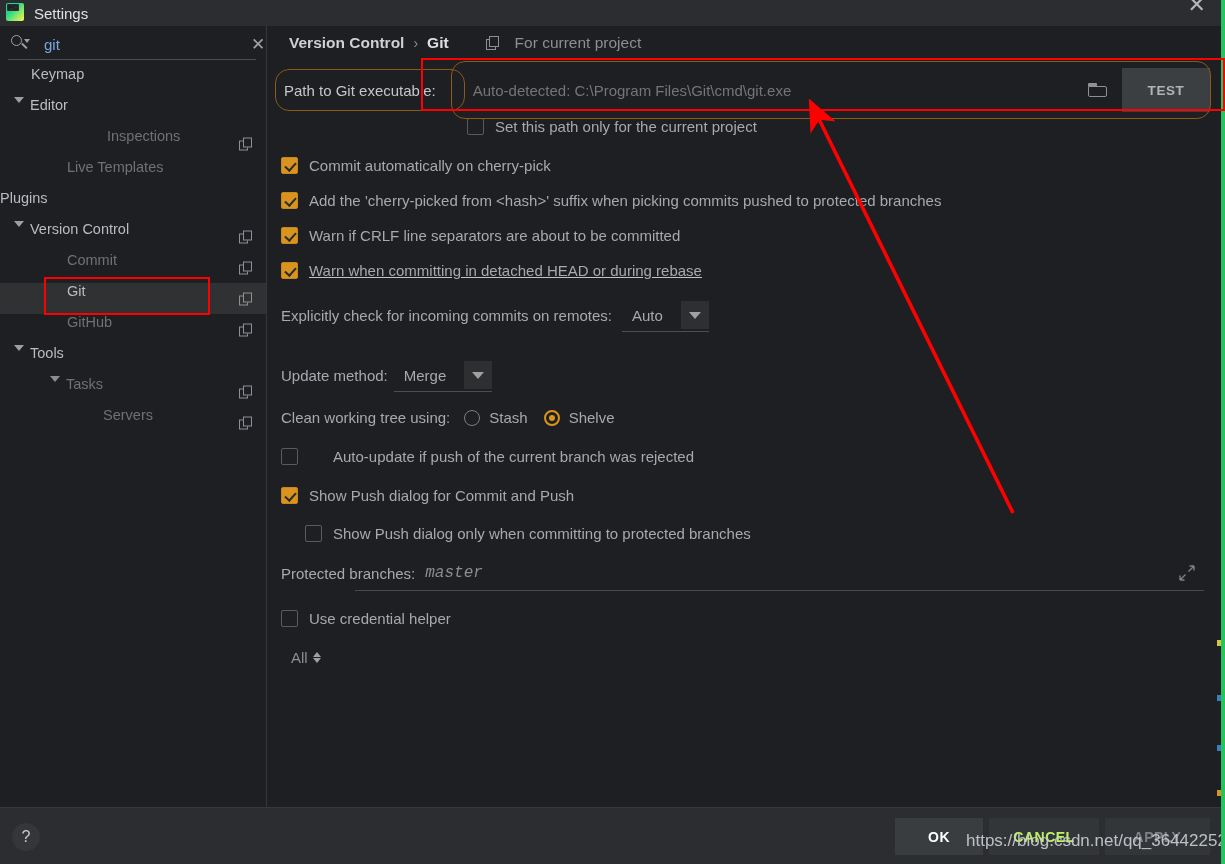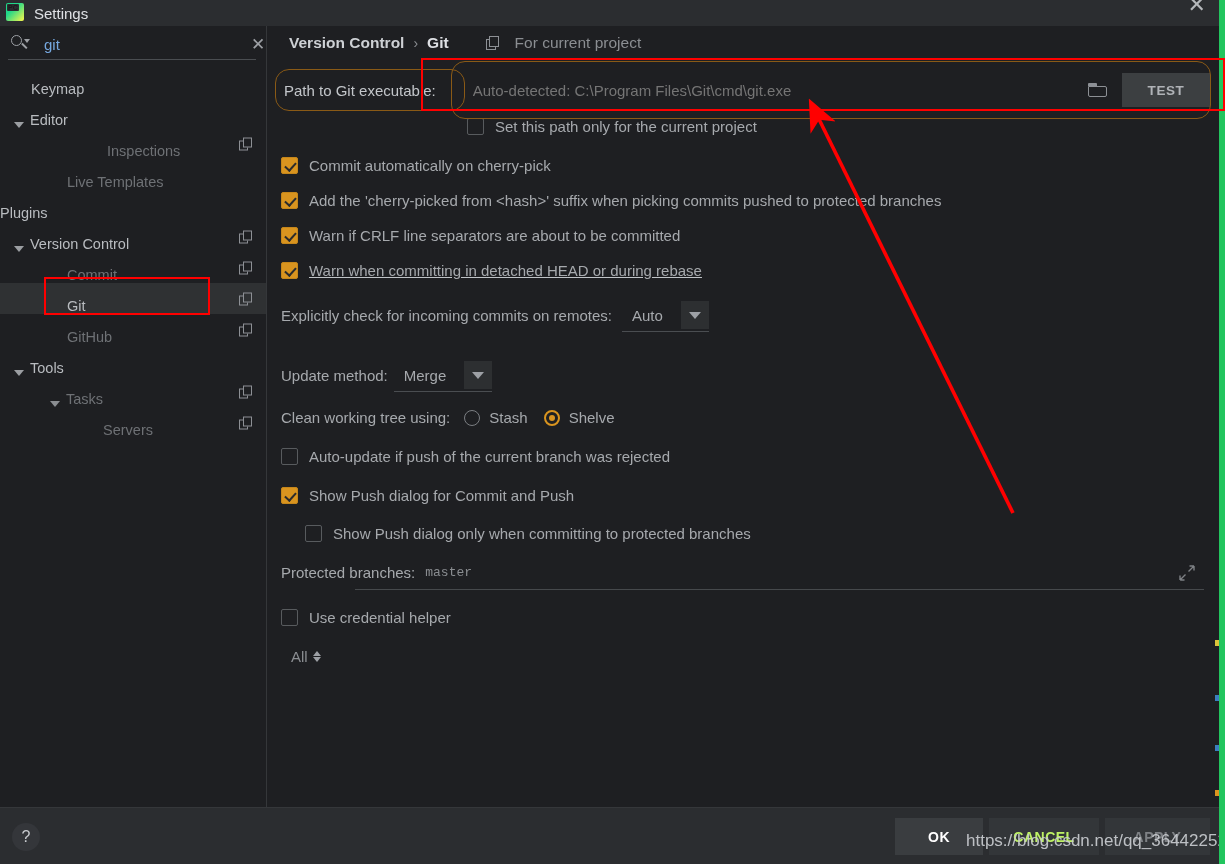--- a/index.html
+++ b/index.html
@@ -9,21 +9,21 @@
     font-family:"Liberation Sans", sans-serif;
     color:#bfc3c7;
     font-size:14.5px;
     position:relative;
   }
 
   
   #window {
     position:absolute; left:0; top:0; width:1225px; height:864px;
     background:#2b2d30;
-    border-right:6px solid #22c55e;
+    border-right:4px solid #22c55e;
     overflow:hidden;
   }
   .titlebar {
     position:absolute; left:0; top:0; width:1222px; height:26px;
     background:#2b2d30;
     display:flex; align-items:center;
   }
   .app-icon {
     width:18px; height:18px; margin-left:6px; margin-top:-2px;
     background:linear-gradient(135deg,#21d789 0%,#21d789 35%,#fcf84a 100%);
@@ -74,21 +74,21 @@
   .search-clear {
     color:#9da0a5; font-size:17px; cursor:pointer; padding:0 8px;
     font-family:"DejaVu Sans",sans-serif;
   }
   .search-underline {
     position:absolute; left:8px; right:10px; bottom:2px; height:1px; background:#4a4d51;
   }
 
   .tree { margin-top:4px; position:relative;}
   .tree-row {
-    height:31px; display:flex; align-items:flex-end; position:relative;
+    height:31px; display:flex; align-items:flex-start; position:relative;
     padding-right:10px; cursor:pointer; color:#b9bcc0;
   }
   .tree-row.selected { background:#2f3133; }
   .tree-row.dim { color:#6e7175; }
   .tree-row .arrow {
     width:0;height:0;flex:none;
     border-left:5.5px solid transparent;border-right:5.5px solid transparent;
     border-top:6.5px solid #9b9ea2; margin-right:6px;
   }
   .tree-row .arrow.small{
@@ -136,21 +136,21 @@
   }
   .path-input {
     flex:1; height:38px; background:transparent; border:none; outline:none;
     color:#83868b; font-size:15px; padding-left:16px;
     font-family:"Liberation Sans",sans-serif;
   }
   .folder-ic { width:22px;height:17px; position:relative; margin:0 12px; flex:none; cursor:pointer;}
   .folder-ic .tab{position:absolute;left:0;top:1px;width:9px;height:3px;background:#8d9095;border-radius:1px 1px 0 0;}
   .folder-ic .body{position:absolute;left:0;top:4px;width:19px;height:11px;border:1.6px solid #8d9095;border-radius:0 2px 2px 2px;}
   .test-btn {
-    width:88px;height:34px; background:#3c3f41; color:#b0b3b7;
+    width:88px;height:44px; background:#3c3f41; color:#b0b3b7;
     display:flex;align-items:center;justify-content:center;
     font-size:13.5px; letter-spacing:.6px; font-weight:bold; cursor:pointer; flex:none;
     margin-right:4px;
   }
 
   
   .hl {
     position:absolute; border:1.6px solid #8a5a16; border-radius:14px;
     pointer-events:none; z-index:1;
   }
@@ -181,21 +181,21 @@
   .combo .cbtn {
     width:28px;height:28px; background:#2d2f31; display:flex;align-items:center;justify-content:center;
     margin-left:18px;
   }
   .combo .cbtn i{
     width:0;height:0;border-left:6px solid transparent;border-right:6px solid transparent;
     border-top:7px solid #9da0a5; display:block;
   }
   .combo .cline{ position:absolute; left:0; right:0; bottom:-3px; height:1px; background:#4a4d51;}
 
-  .mono { font-family:"Liberation Mono", monospace; font-size:13px; color:#8a8d91;}
+  .mono { font-family:"Liberation Mono", monospace; font-size:16px; color:#8a8d91;font-style:italic;}
   .underline-field { position:absolute; height:1px; background:#46494c; }
   .expand-ic{ position:absolute; width:18px;height:18px; cursor:pointer;}
 
   .spinner { display:inline-flex; flex-direction:column; margin-left:5px; gap:1px;}
   .spinner i{ width:0;height:0;border-left:4px solid transparent;border-right:4px solid transparent;}
   .spinner .up{ border-bottom:5px solid #9da0a5; }
   .spinner .dn{ border-top:5px solid #9da0a5; }
 
   
   #bottombar {
@@ -400,21 +400,21 @@
     </div>
 
     <div class="lblrow" style="margin-top:20px;">
       <span>Clean working tree using:</span>
       <span class="radio off" style="margin-left:14px;"></span>
       <span style="margin-left:9px;">Stash</span>
       <span class="radio on" style="margin-left:16px;"></span>
       <span style="margin-left:9px;">Shelve</span>
     </div>
 
-    <div class="optrow" style="margin-top:22px;">
+    <div class="optrow" style="margin-top:22px;gap:24px;">
       <div class="cb off"></div>
       <div class="cb-lbl">Auto-update if push of the current branch was rejected</div>
     </div>
 
     <div class="optrow" style="margin-top:22px;">
       <div class="cb on"></div>
       <div class="cb-lbl">Show Push dialog for Commit and Push</div>
     </div>
 
     <div class="optrow" style="margin-top:21px; padding-left:38px;">

